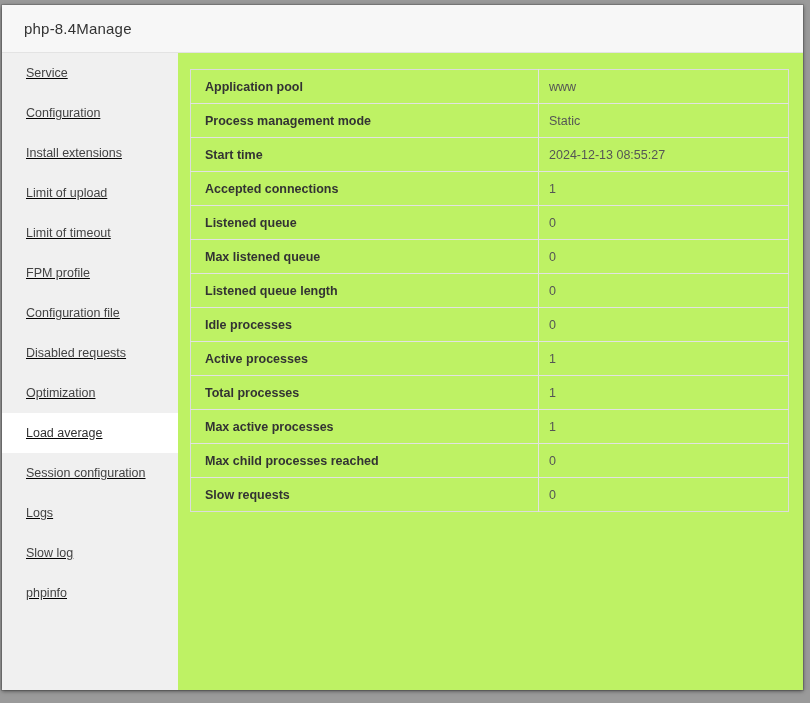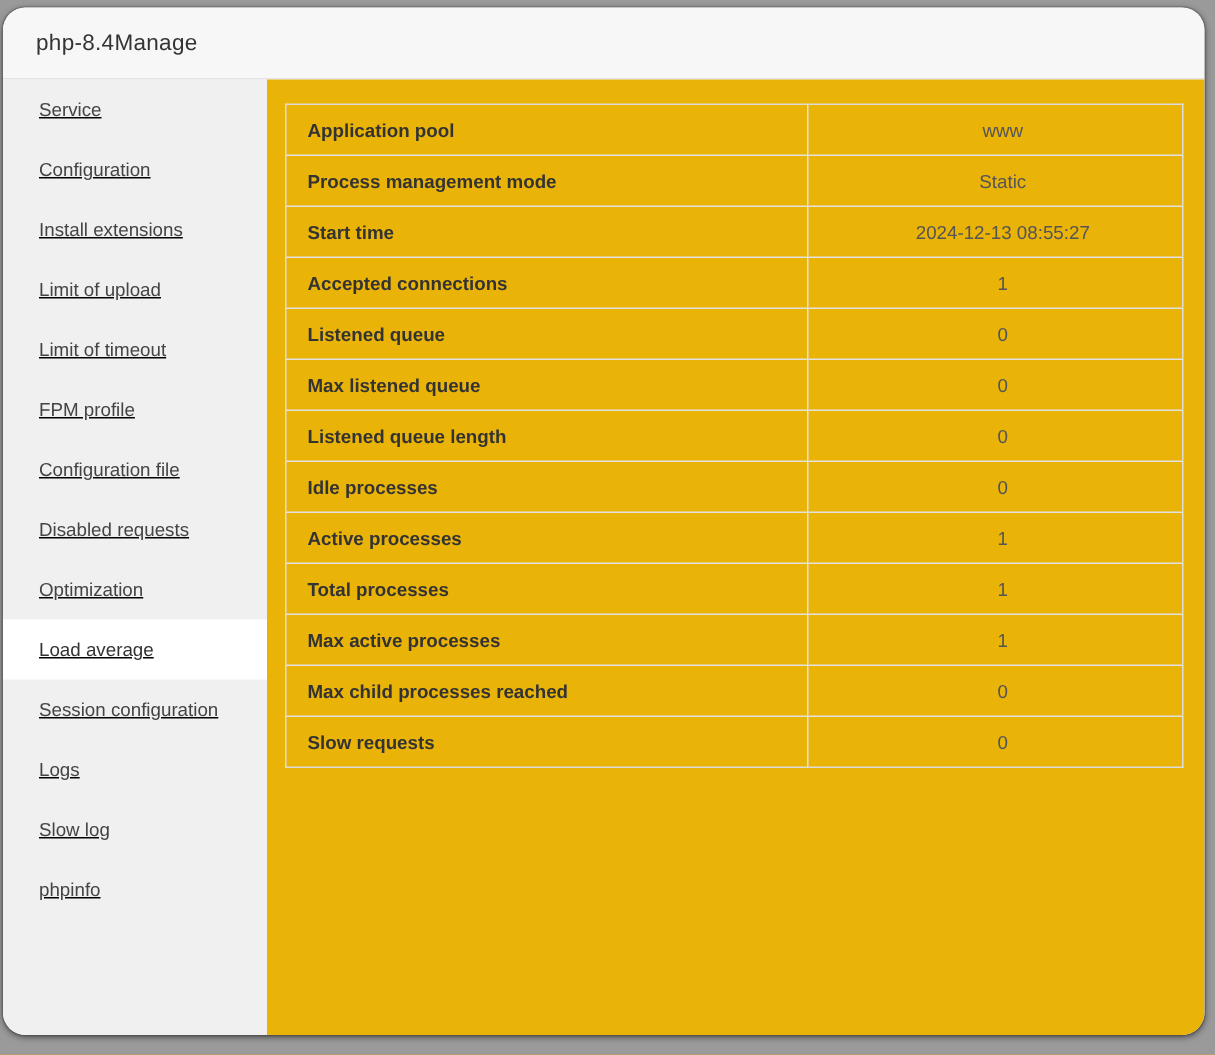--- a/index.html
+++ b/index.html
@@ -7,21 +7,21 @@
     width: 810px; height: 703px;
     overflow: hidden;
     background: #9a9a9a;
     font-family: "Liberation Sans", "DejaVu Sans", sans-serif;
   }
   .modal {
     position: absolute;
     left: 2px; top: 5px;
     width: 801px; height: 685px;
     background: #ffffff;
-    border-radius: 15px;
+    border-radius: 0;
     box-shadow: 0 1px 4px rgba(0,0,0,0.55), 0 0 0 1px rgba(0,0,0,0.12);
     overflow: hidden;
     display: flex;
     flex-direction: column;
   }
   .titlebar {
     height: 48px;
     flex: 0 0 48px;
     background: #f7f7f7;
     border-bottom: 1px solid #e3e3e3;
@@ -54,21 +54,21 @@
     color: #444444;
     cursor: pointer;
     white-space: nowrap;
   }
   .side-item.active {
     background: #ffffff;
     color: #333333;
   }
   .content {
     flex: 1;
-    background: #eab308;
+    background: #bef264;
     padding: 16px 14px 0 12px;
     min-width: 0;
   }
   table.status {
     width: 100%;
     border-collapse: collapse;
     border: 1px solid #dcdcdc;
   }
   table.status tr { border-bottom: 1px solid #e2e2e2; }
   table.status tr:last-child { border-bottom: none; }
@@ -82,21 +82,20 @@
     text-align: left;
     padding-left: 14px;
     font-weight: bold;
     color: #333333;
     border-right: 1px solid #e2e2e2;
   }
   table.status td {
     padding-left: 10px;
     font-weight: normal;
     color: #555555;
-    text-align: center;
   }
 </style>
 </head>
 <body>
 
 <div class="modal">
 
   <div class="titlebar">
     <span class="title">php-8.4Manage</span>
   </div>

